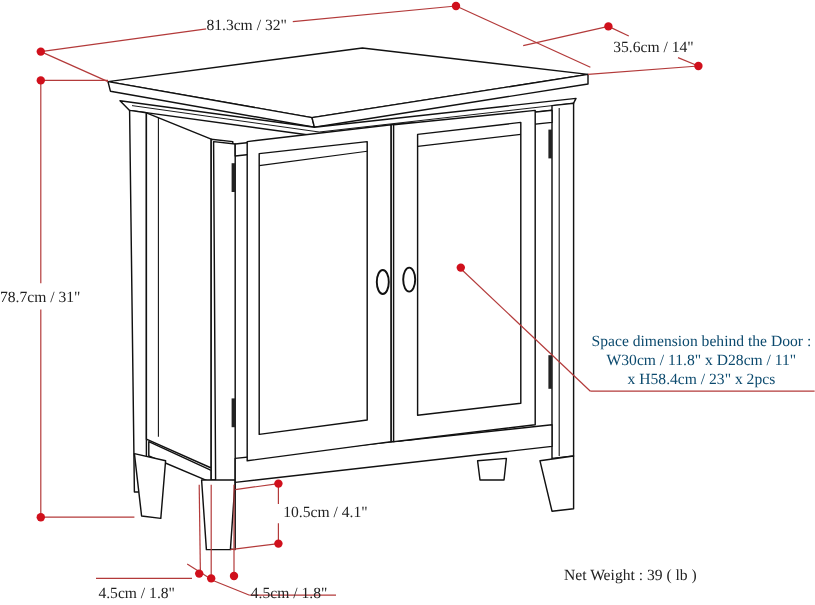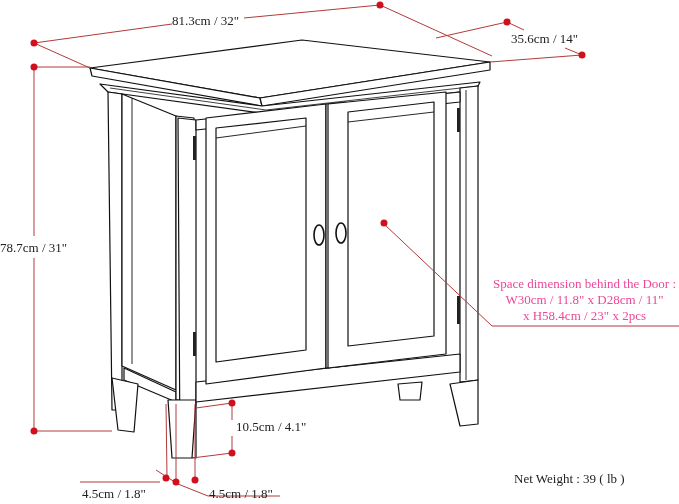--- a/index.html
+++ b/index.html
@@ -29,21 +29,21 @@
       white-space: nowrap;
       background: #ffffff;
       color: #222222;
     }
     .lbl.nobg { background: transparent; }
     .note {
       position: absolute;
       font-size: 13px;
       line-height: 16px;
       text-align: center;
-      color: #ec4899;
+      color: #0c4a6e;
       white-space: nowrap;
     }
     .note div { display: block; }
   </style>
 </head>
 <body>
 
 <svg id="diagram" viewBox="0 0 679 504" xmlns="http://www.w3.org/2000/svg">
 
   <g fill="#ffffff" stroke="#111111" stroke-width="1.2" stroke-linejoin="round">
@@ -157,13 +157,13 @@
 <div class="lbl nobg" style="left:236px; top:419px;">10.5cm / 4.1"</div>
 <div class="lbl nobg" style="left:82px; top:486px;">4.5cm / 1.8"</div>
 <div class="lbl nobg" style="left:209px; top:486px;">4.5cm / 1.8"</div>
 
 <div class="note" style="left:490px; top:276px; width:189px;">
   <div>Space dimension behind the Door :</div>
   <div>W30cm / 11.8" x D28cm / 11"</div>
   <div>x H58.4cm / 23" x 2pcs</div>
 </div>
 
-<div class="lbl nobg" style="left:470px; top:471px;margin-left:44px;">Net Weight : 39 ( lb )</div>
+<div class="lbl nobg" style="left:470px; top:471px;">Net Weight : 39 ( lb )</div>
 
 </body></html>

